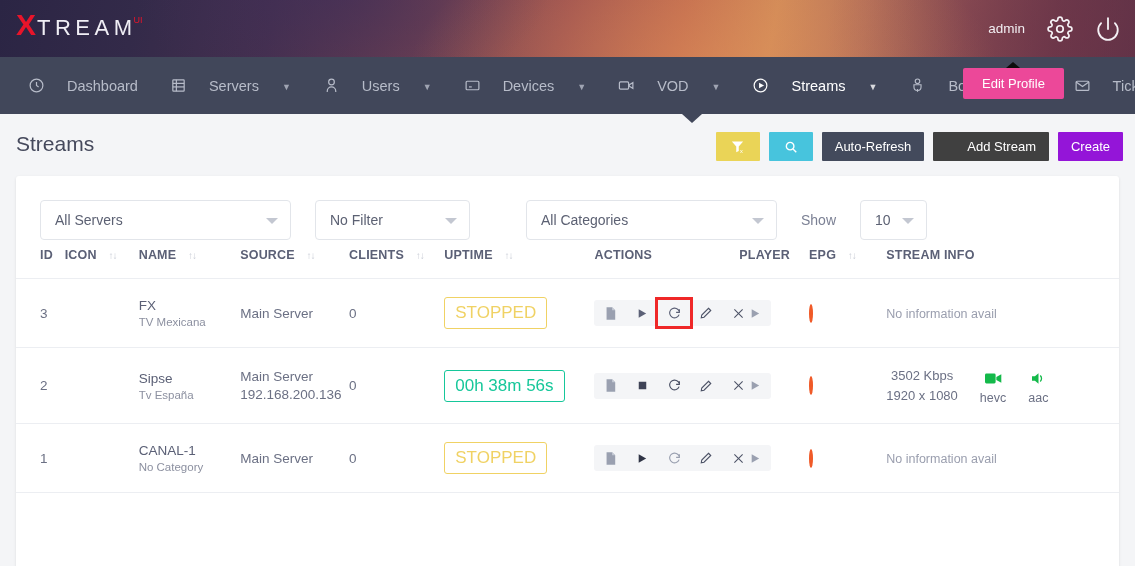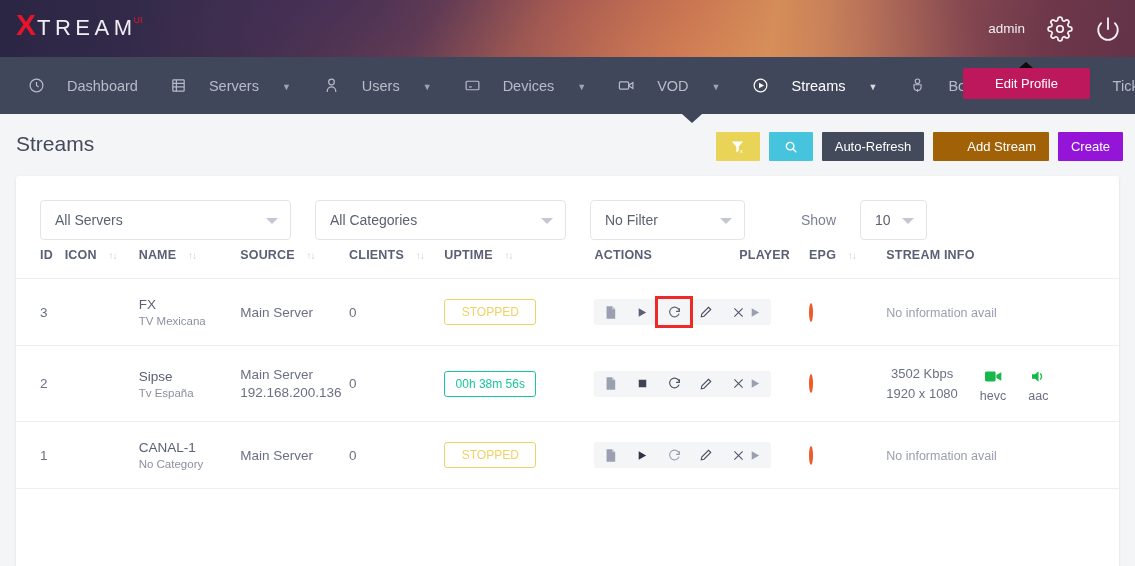--- a/index.html
+++ b/index.html
@@ -79,22 +79,22 @@
   .nav-pointer {
     position: absolute; left: 682px; bottom: -9px;
     width: 0; height: 0;
     border-left: 10px solid transparent;
     border-right: 10px solid transparent;
     border-top: 9px solid #41475a;
   }
   .tooltip {
     position: absolute;
     left: 963px; top: 68px;
-    background: #be185d; color: #fff;
-    font-size: 13px; padding: 8px 32px;
+    background: #ec4899; color: #fff;
+    font-size: 13px; padding: 8px 19px;
     border-radius: 2px; z-index: 40; white-space: nowrap;
   }
   .tooltip::before {
     content: ""; position: absolute; top: -6px; left: 50%;
     margin-left: -7px;
     border-left: 7px solid transparent;
     border-right: 7px solid transparent;
     border-bottom: 6px solid #0d0d0d;
   }
 
@@ -114,21 +114,21 @@
   .tb-btn {
     height: 29px; border-radius: 1px; border: none;
     font-size: 13px; color: #fff; cursor: pointer;
     display: flex; align-items: center; justify-content: center;
     padding: 0 13px; font-family: "Liberation Sans", sans-serif;
   }
   .tb-square { width: 44px; padding: 0; }
   .tb-filter { background: #ead457; }
   .tb-search { background: #47c4dd; }
   .tb-auto   { background: #434a5c; }
-  .tb-add    { background: #a16207; padding-left: 34px; }
+  .tb-add    { background: #404040; padding-left: 34px; }
   .tb-create { background: #9415d8; }
 
   
   .card {
     position: relative;
     margin: 0 16px;
     background: #ffffff;
     border-radius: 3px;
     box-shadow: 0 1px 3px rgba(0,0,0,.10);
     height: 470px;
@@ -195,21 +195,21 @@
   .c-epg     { width: 73px; }
   .c-info    { width: 220px; }
 
   .nm { font-weight: normal; color: #5b6076; font-size: 13.5px; }
   .cat { font-size: 11.5px; color: #8c90a0; margin-top: 3px; }
   .src-main { color: #6b7084; }
   .src-ip { color: #6b7084; margin-top: 3px; }
 
   .badge {
     display: inline-block; padding: 5px 10px;
-    border-radius: 3px; font-size: 12px; border: 1px solid;
+    border-radius: 3px; font-size: 17px; border: 1px solid;
     min-width: 92px; text-align: center;
   }
   .badge-stopped { color: #f0d264; border-color: #f0d264; background: #fff; }
   .badge-uptime  { color: #16c79a; border-color: #16c79a; background: #fff; }
 
   .actions-group {
     display: inline-flex; background: #f4f5f7; border-radius: 3px;
     overflow: visible;
   }
   .act {
@@ -354,26 +354,26 @@
   </div>
 </div>
 
 <div class="card">
 
   <div class="filters">
     <div class="f-select sel-servers">
       <span>All Servers</span>
       <span class="arr"></span>
     </div>
+    <div class="f-select sel-filter">
+      <span>No Filter</span>
+      <span class="arr"></span>
+    </div>
     <div class="f-select sel-cats">
       <span>All Categories</span>
-      <span class="arr"></span>
-    </div>
-    <div class="f-select sel-filter">
-      <span>No Filter</span>
       <span class="arr"></span>
     </div>
     <span class="show-lbl">Show</span>
     <div class="f-select sel-show">
       <span>10</span>
       <span class="arr"></span>
     </div>
   </div>
 
   <table class="streams">

